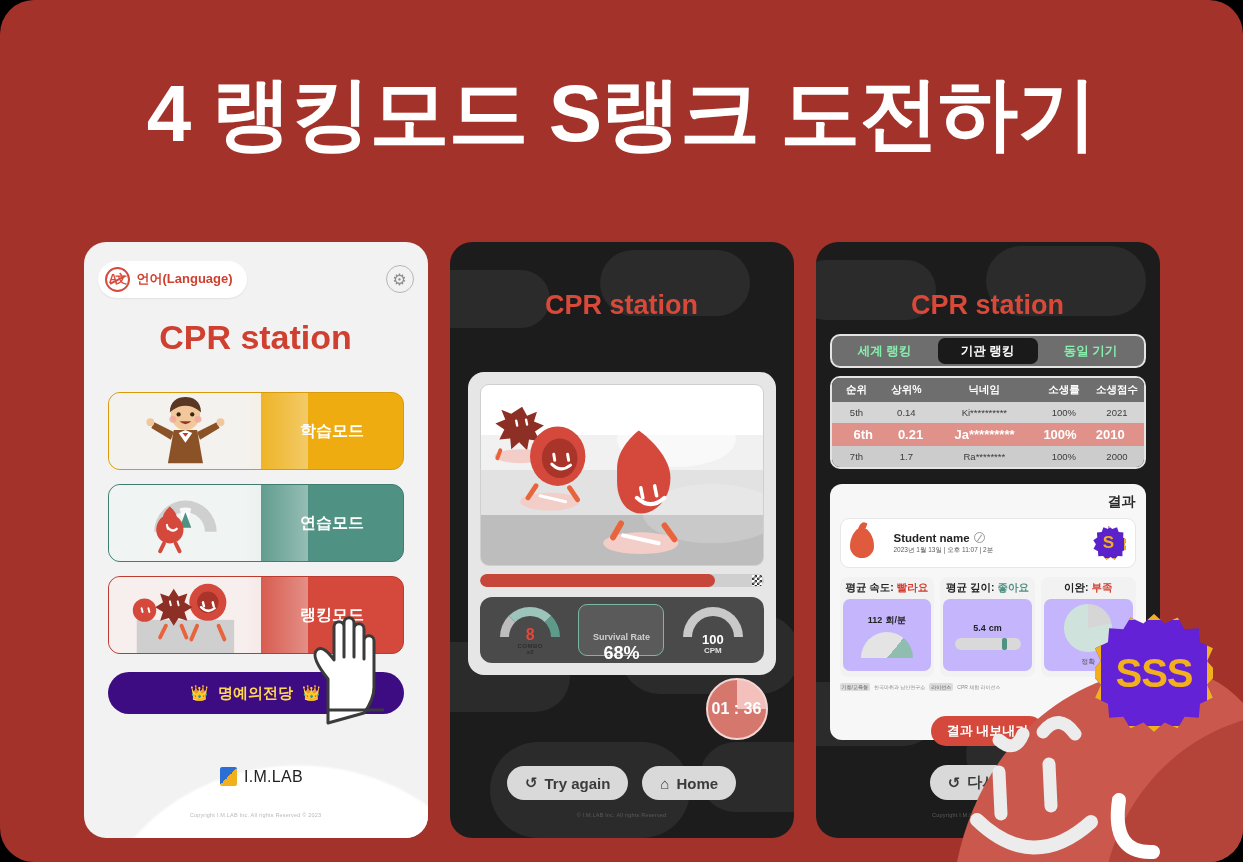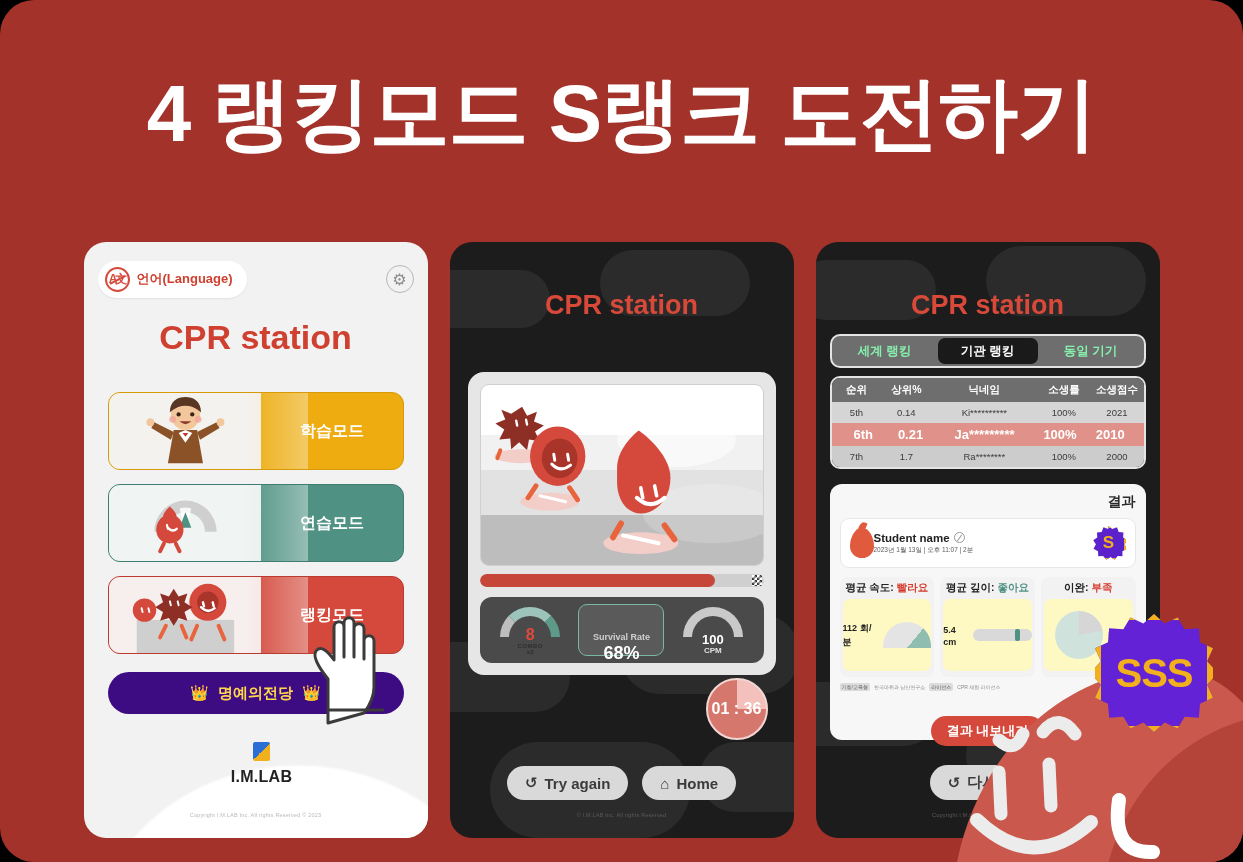--- a/index.html
+++ b/index.html
@@ -120,21 +120,21 @@
     background: #3d0b82;
     display: flex; align-items: center; justify-content: center; gap: 9px;
     color: #ffd84d; font-size: 15px; font-weight: 700;
     position: relative; overflow: hidden;
   }
   .crown { font-size: 15px; color: #ffc107; }
 
   .imlab {
     position: absolute; bottom: 52px; left: 12px; right: 0;
     display: flex; align-items: center; justify-content: center; gap: 7px;
-    color: #222; font-size: 16px; font-weight: 700; letter-spacing: .3px; flex-direction: column;
+    color: #222; font-size: 16px; font-weight: 400; letter-spacing: .3px;
   }
   .imlab-mark {
     width: 17px; height: 19px; border-radius: 2px;
     background: linear-gradient(135deg,#2b6fd6 0 50%, #f2b01c 50% 100%);
   }
   .copy {
     position: absolute; bottom: 20px; left: 0; right: 0;
     text-align: center; color: #b9b9b9; font-size: 5.5px; letter-spacing: .2px;
   }
   .copy-dark { color: #5b5b5b; }
@@ -251,21 +251,21 @@
   .c3 { width: 17%; text-align: center; }
   .c4 { width: 17%; text-align: center; }
 
   .result-card {
     position: absolute; top: 242px; left: 14px; right: 14px; bottom: 98px;
     background: #f7f7f7; border-radius: 12px; padding: 9px 10px; z-index: 3;
   }
   .result-title { text-align: right; font-size: 14px; font-weight: 700; color: #2b2b2b; }
   .student-card {
     margin-top: 7px; background: #ffffff; border: 1px solid #e7e7e7; border-radius: 9px;
-    height: 50px; display: flex; align-items: center; padding: 0 9px; gap: 0;
+    height: 50px; display: flex; align-items: center; padding: 0 9px; gap: 20px;
   }
   .blood-drop {
     width: 24px; height: 30px; background: #e05a3d;
     border-radius: 50% 50% 50% 50% / 62% 62% 38% 38%;
     position: relative; flex: 0 0 auto;
   }
   .blood-drop::before {
     content:""; position:absolute; top:-6px; left:9px; width:7px; height:10px;
     background:#e05a3d; border-radius: 60% 0 60% 0; transform: rotate(20deg);
   }
@@ -283,22 +283,22 @@
   }
   .metrics { display: flex; gap: 6px; margin-top: 9px; }
   .metric {
     flex: 1; background: #f2f2f2; border-radius: 8px; padding: 4px 3px 6px;
     display: flex; flex-direction: column; align-items: center;
   }
   .m-title { font-size: 10.5px; font-weight: 800; color: #222; white-space: nowrap; }
   .m-title .good { color: #4f9183; }
   .m-title .bad  { color: #d5392b; }
   .m-box {
-    margin-top: 4px; width: 100%; height: 72px; background: #fef9c3; border-radius: 7px;
-    display: flex; align-items: center; justify-content: center; gap: 5px;
+    margin-top: 4px; width: 100%; height: 72px; background: #c4b5fd; border-radius: 7px;
+    display: flex; flex-direction: column; align-items: center; justify-content: center; gap: 5px;
   }
   .m-val { font-size: 11px; font-weight: 800; color: #222; }
   .m-val span { font-size: 9px; font-weight: 600; }
   .halfgauge { width: 52px; height: 26px; border-radius: 52px 52px 0 0;
     background: conic-gradient(from 270deg at 50% 100%, #e4e4e4 0 36%, #8fbdb0 36% 62%, #e4e4e4 62% 100%); }
   .depthbar { width: 66px; height: 12px; background: #d9d9d9; border-radius: 6px; position: relative; }
   .depthbar::after { content:""; position:absolute; left:72%; top:0; width:5px; height:12px; background:#4f9183; border-radius:2px;}
   .piechart { width: 48px; height: 48px; border-radius: 50%;
     background: conic-gradient(#d6d6d6 0 22%, #cfe3dc 22% 100%); }
   .m-sub { font-size: 7px; color: #555; }

